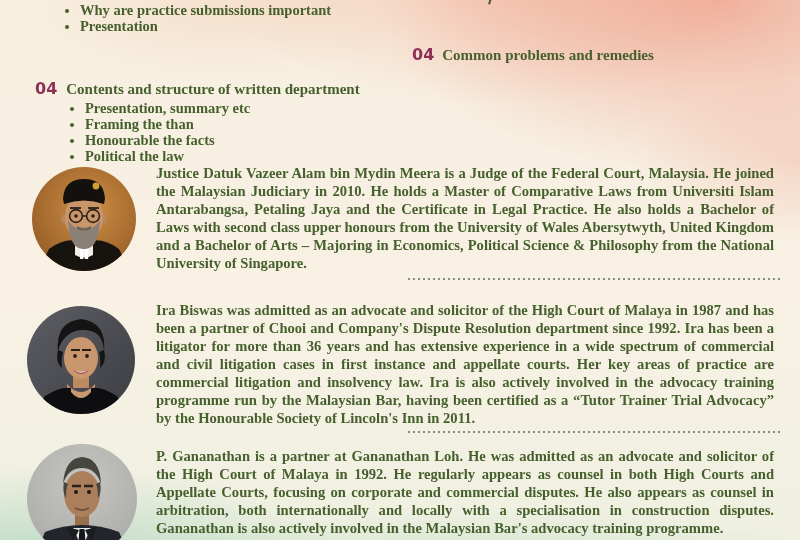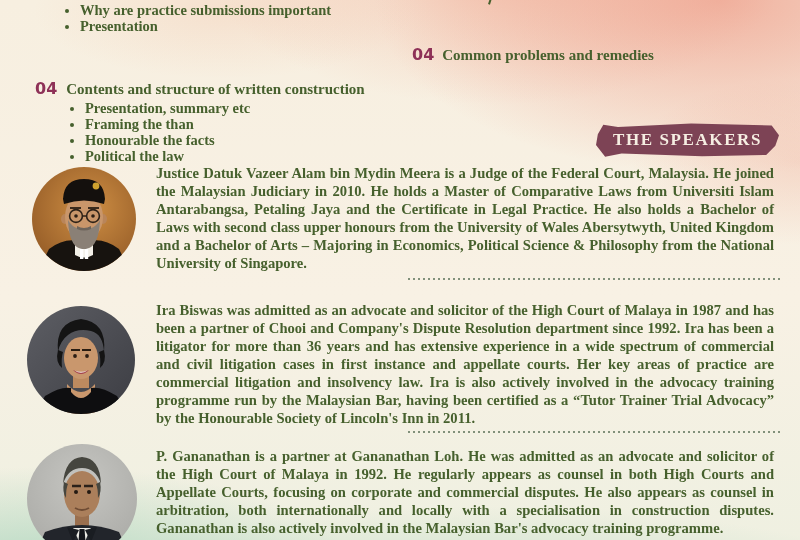--- a/index.html
+++ b/index.html
@@ -49,38 +49,35 @@
 
   <span class="crop-descender"></span>
 
   <div class="agenda-left">
     <ul class="bullets top-bullets">
       <li>Why are practice submissions important</li>
       <li>Presentation</li>
     </ul>
     <div class="agenda-head">
       <span class="num">04</span>
-      <span class="item-title">Contents and structure of written construction</span>
+      <span class="item-title">Contents and structure of written department</span>
     </div>
     <ul class="bullets sub">
       <li>Presentation, summary etc</li>
       <li>Framing the than</li>
       <li>Honourable the facts</li>
       <li>Political the law</li>
     </ul>
   </div>
 
   <div class="agenda-right">
     <span class="num">04</span>
     <span class="item-title">Common problems and remedies</span>
   </div>
 
-  <div class="banner">
-    <span class="banner-label">THE SPEAKERS</span>
-  </div>
 
   <div class="photo" style="left:32px;top:167px;width:104px;height:104px;">
     <svg viewBox="0 0 104 104">
       <defs>
         <radialGradient id="bg1" cx="55%" cy="40%" r="75%">
           <stop offset="0%" stop-color="#cf8f44"></stop>
             <stop offset="100%" stop-color="#8d5523"></stop>
         </radialGradient>
       </defs>
       <rect width="104" height="104" fill="url(#bg1)"></rect>

